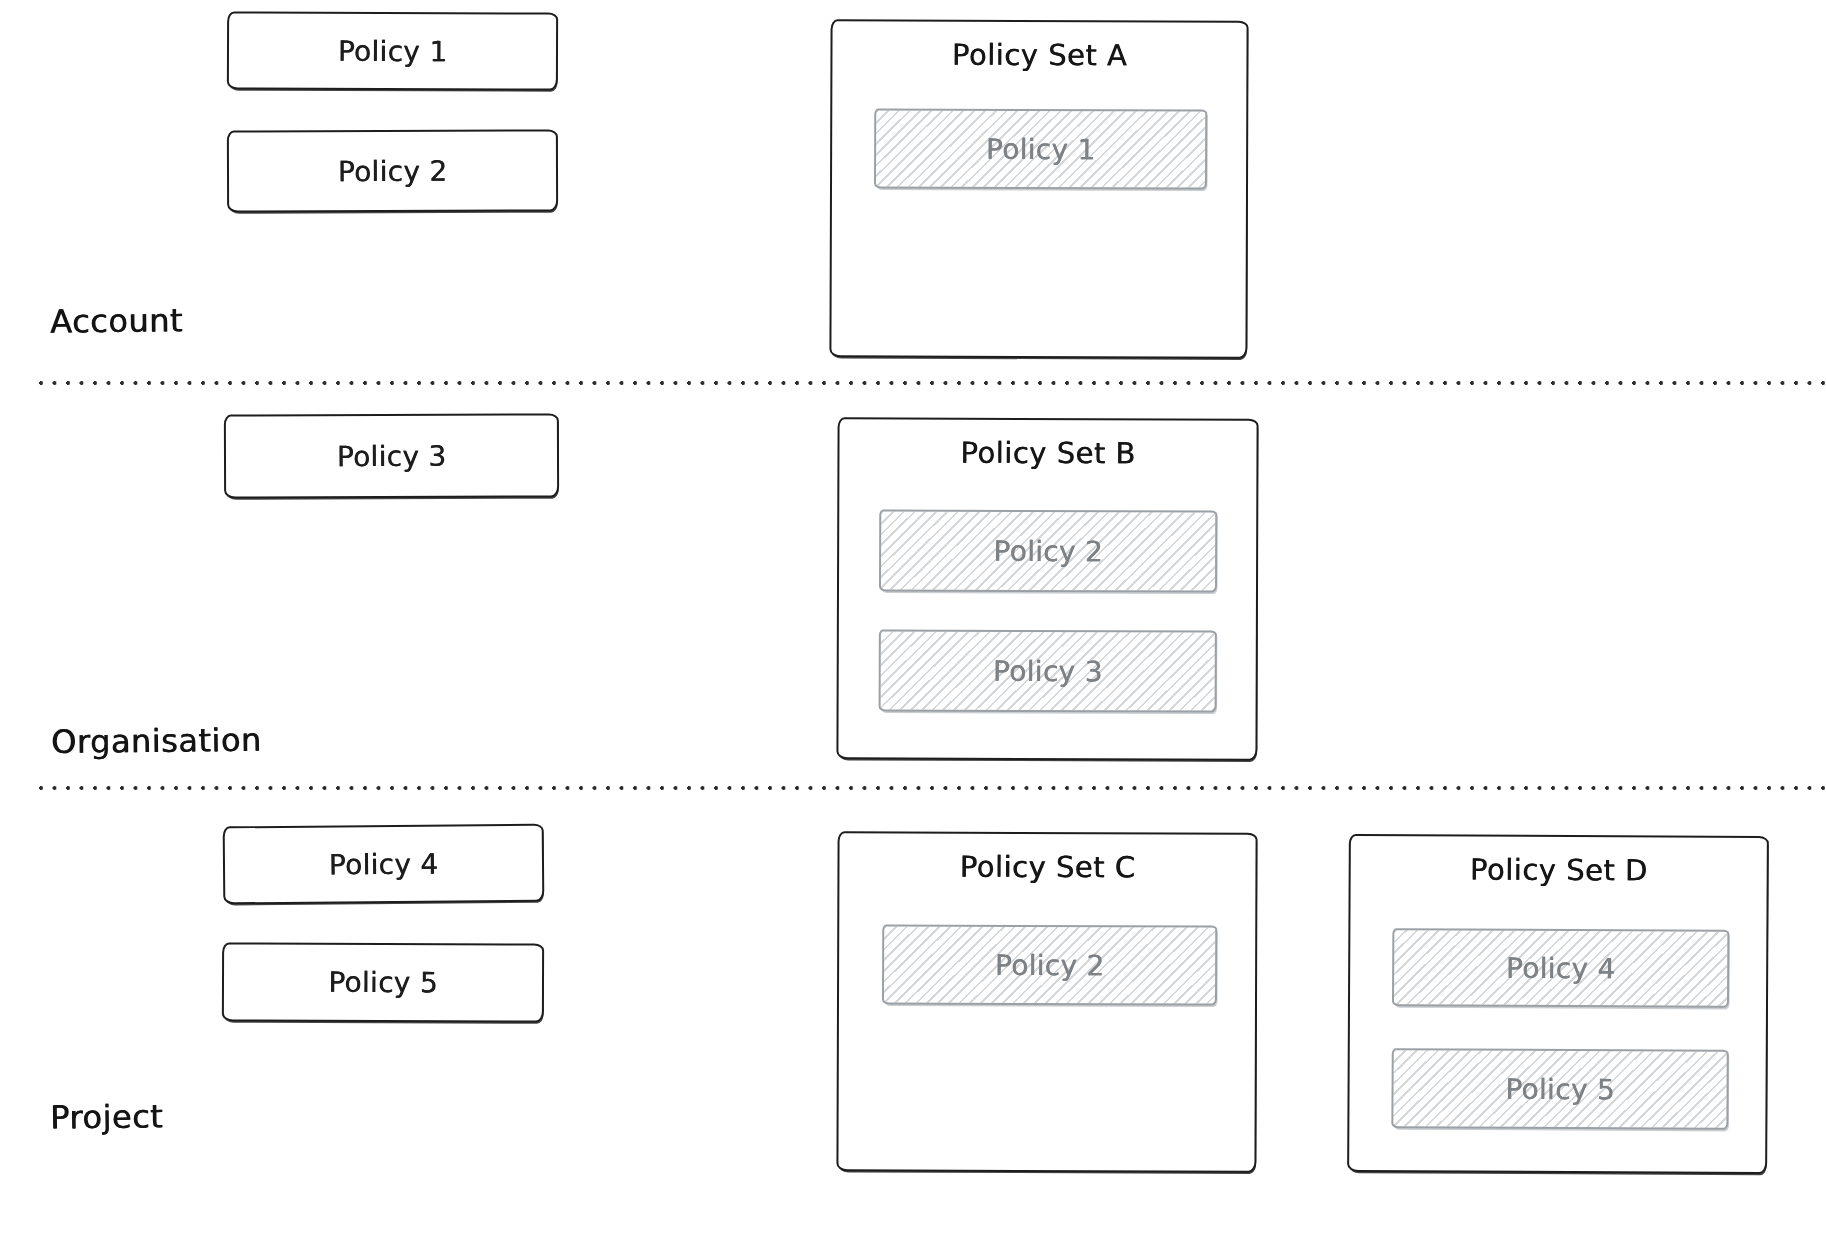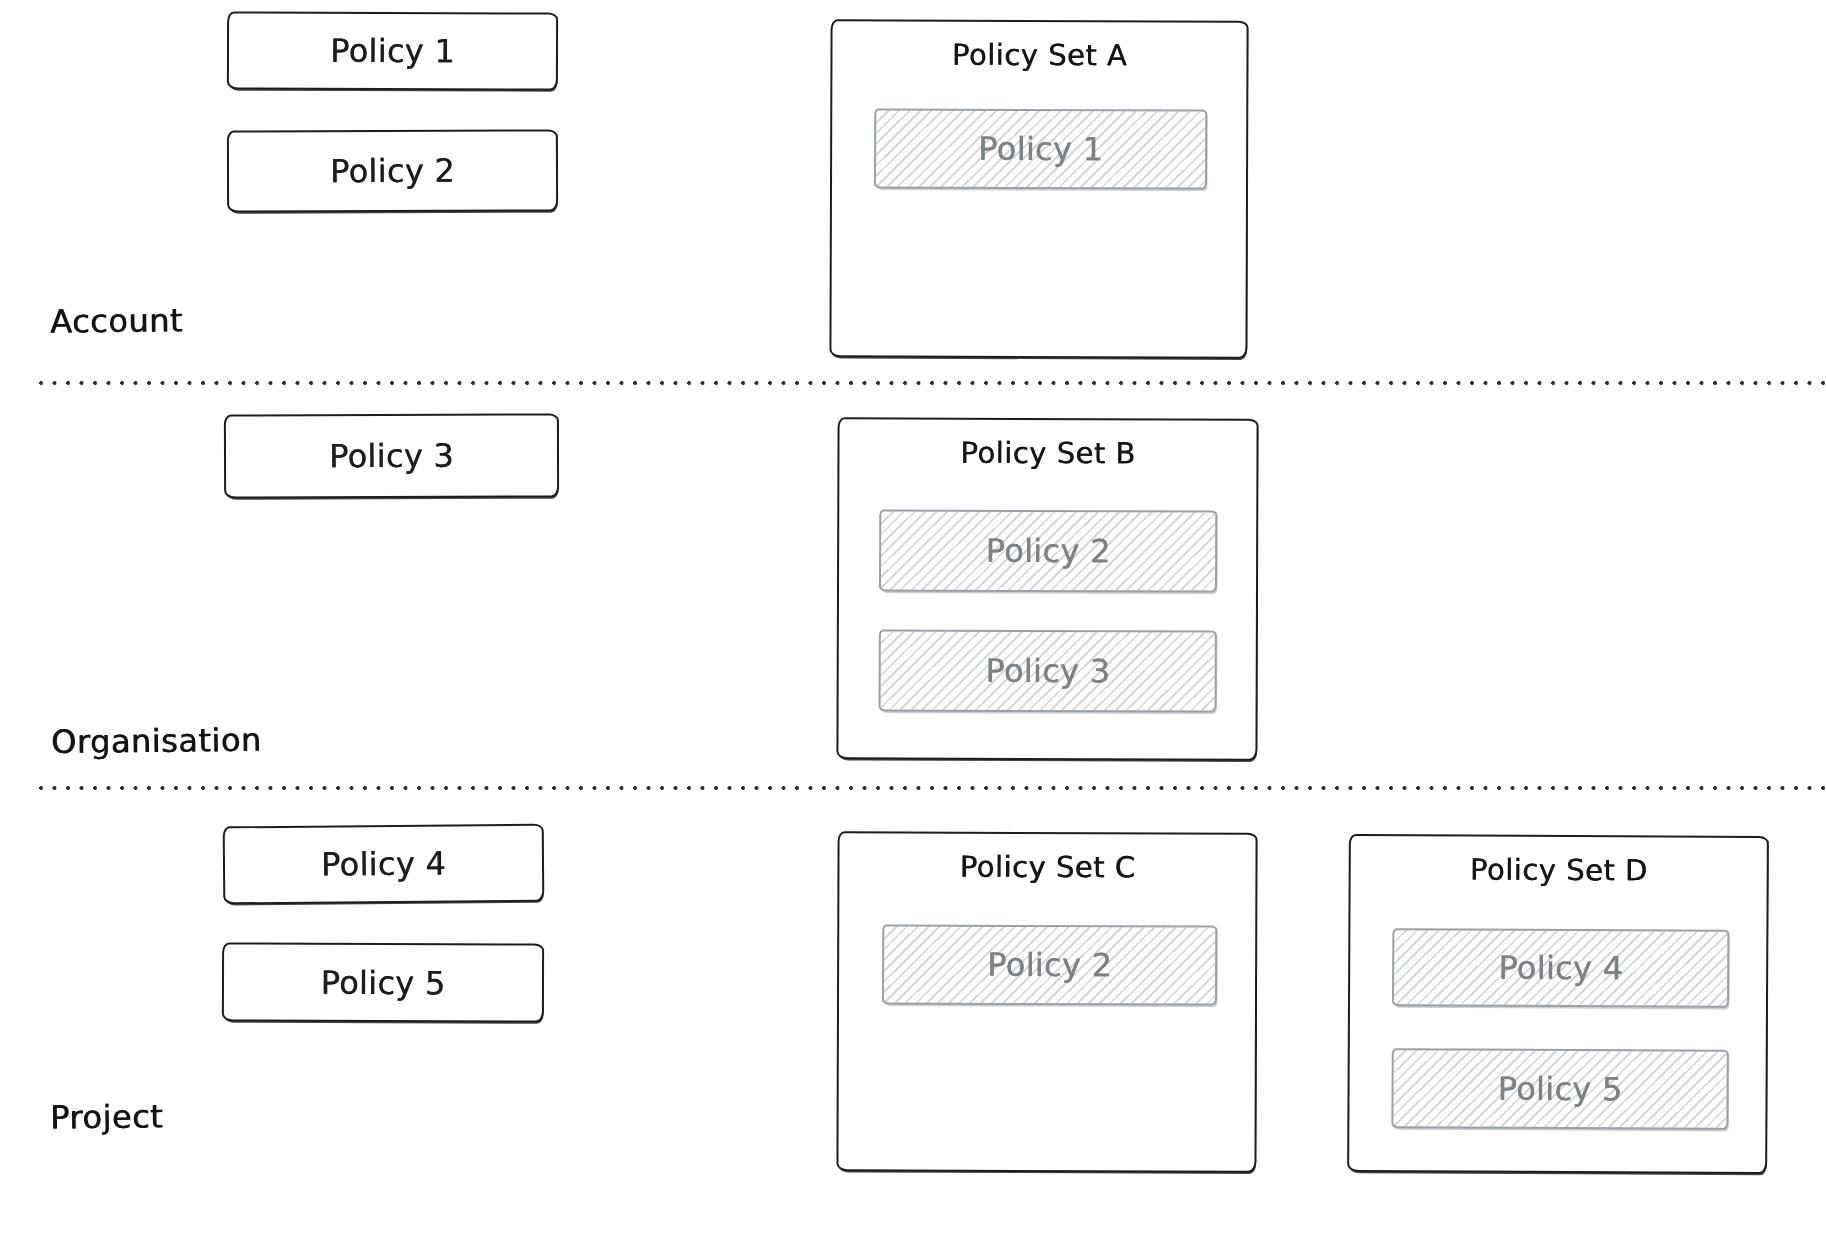--- a/index.html
+++ b/index.html
@@ -17,21 +17,21 @@
   .sketch {
     position:absolute;
     background:#ffffff;
     border:2.6px solid #1d1d1d;
     border-radius:7px 10px 8px 11px / 10px 7px 11px 8px;
     box-shadow:1px 2.5px 0 -1.3px #474747;
     box-sizing:border-box;
   }
   .policy-box { display:flex; align-items:center; justify-content:center; }
   .policy-text {
-    font-size:32px;
+    font-size:28px;
     letter-spacing:0.3px;
     text-shadow:0.5px 0 0 currentColor;
     white-space:nowrap;
     text-align:center;
   }
 
   .set-box { display:block; }
   .set-title {
     position:absolute; top:16px; left:0; right:0;
     text-align:center;

